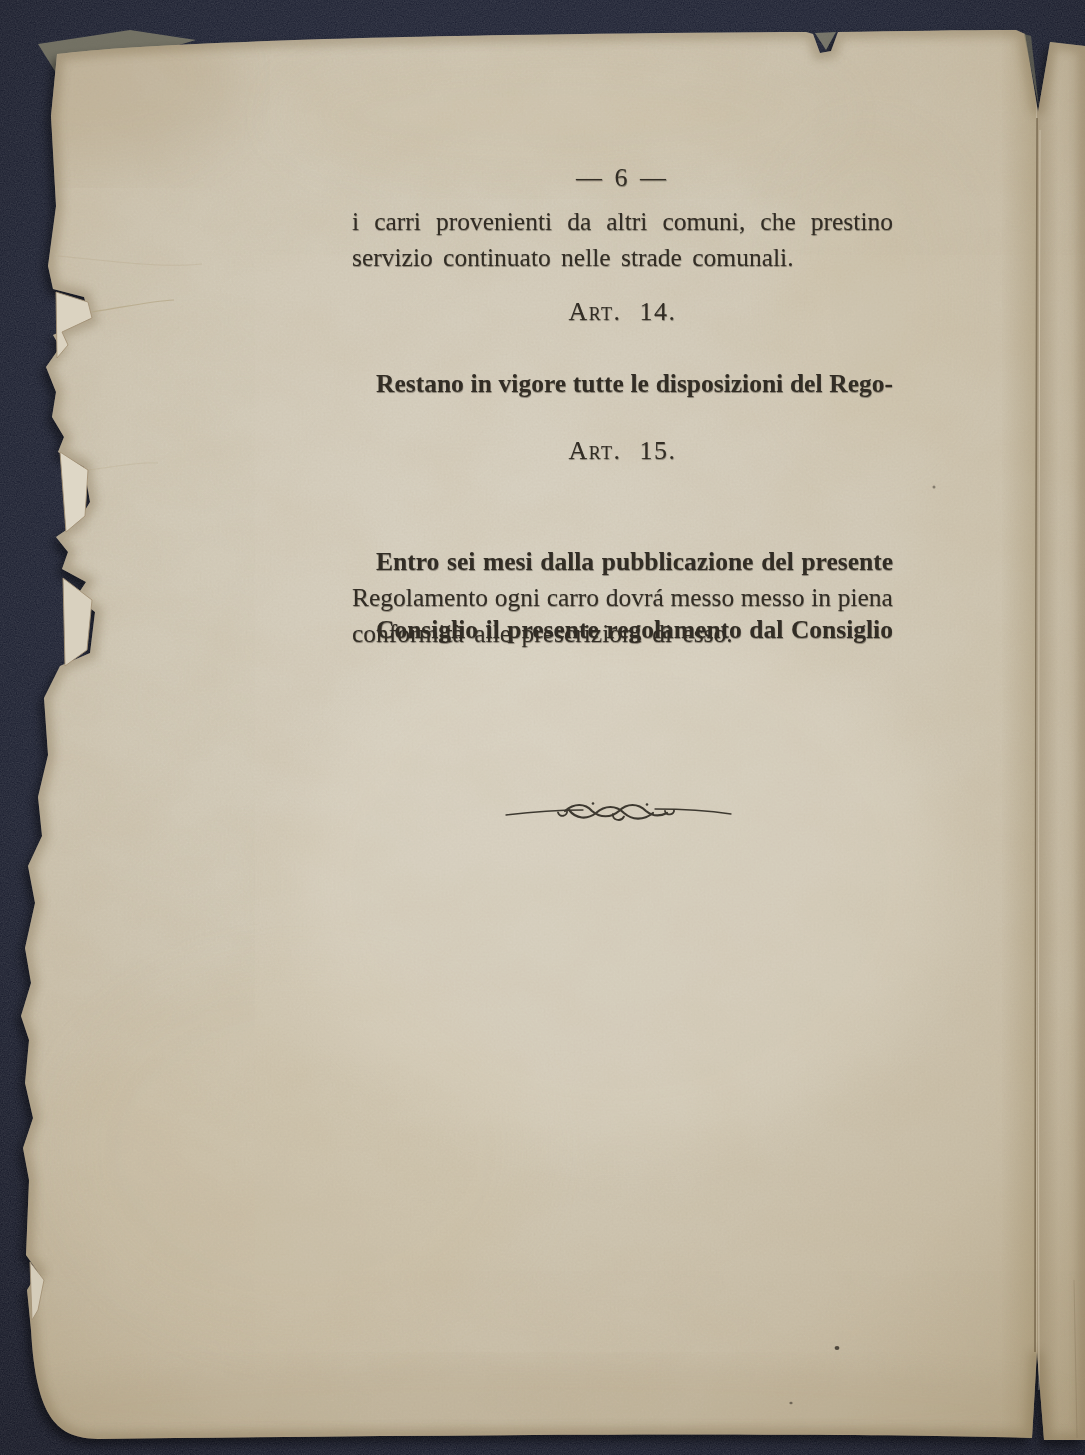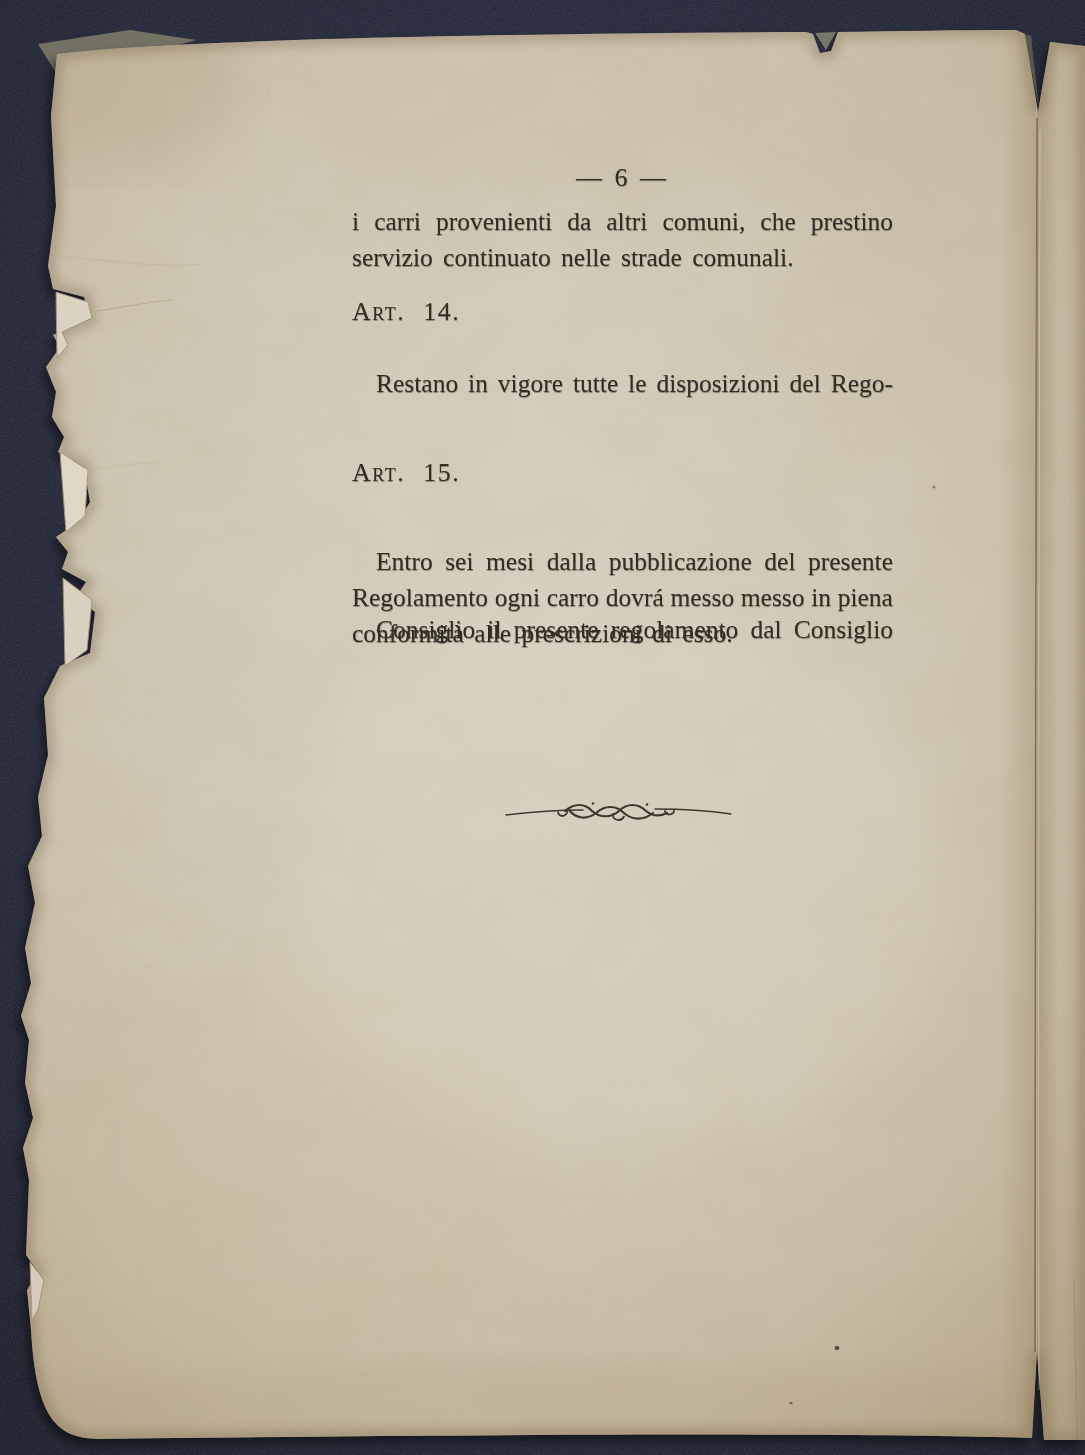--- a/index.html
+++ b/index.html
@@ -11,31 +11,31 @@
   .bg-svg{position:absolute;left:0;top:0;}
   .textblock{
     position:absolute;left:352px;top:0;width:541px;
     color:#322d25;
     text-shadow:0.4px 0.6px 0.7px rgba(46,40,30,0.45);
   }
   .block{position:absolute;left:0;width:541px;}
   .pageno{top:163px;text-align:center;font-size:26px;letter-spacing:3px;}
   .line{height:36px;line-height:36px;font-size:25.5px;white-space:nowrap;}
   .line[data-justify="true"]{display:flex;justify-content:space-between;white-space:nowrap;}
-  .indent{padding-left:24px;}
+  .indent{padding-left:24px;font-weight:bold;}
   .pl8{padding-left:9px;}
   .lastline{word-spacing:4px;font-family:Liberation Serif, serif;}
   .heading{
-    text-align:left;font-variant:small-caps;font-size:26px;
+    text-align:center;font-variant:small-caps;font-size:26px;
     letter-spacing:1.5px;word-spacing:10px;height:36px;line-height:36px;
   }
   .b-para1{top:204px;}
   .b-h14{top:294px;}
   .b-para2{top:366px;}
-  .b-h15{top:455px;}
+  .b-h15{top:433px;}
   .b-para3{top:544px;}
   .b-para4{top:612px;}
   .flourish{position:absolute;left:503px;top:796px;width:232px;height:32px;}
 </style>
 </head>
 <body>
 
 <svg class="bg-svg" width="1085" height="1455" viewBox="0 0 1085 1455">
   <defs>
     <radialGradient id="navyGrad" cx="50%" cy="38%" r="85%">

